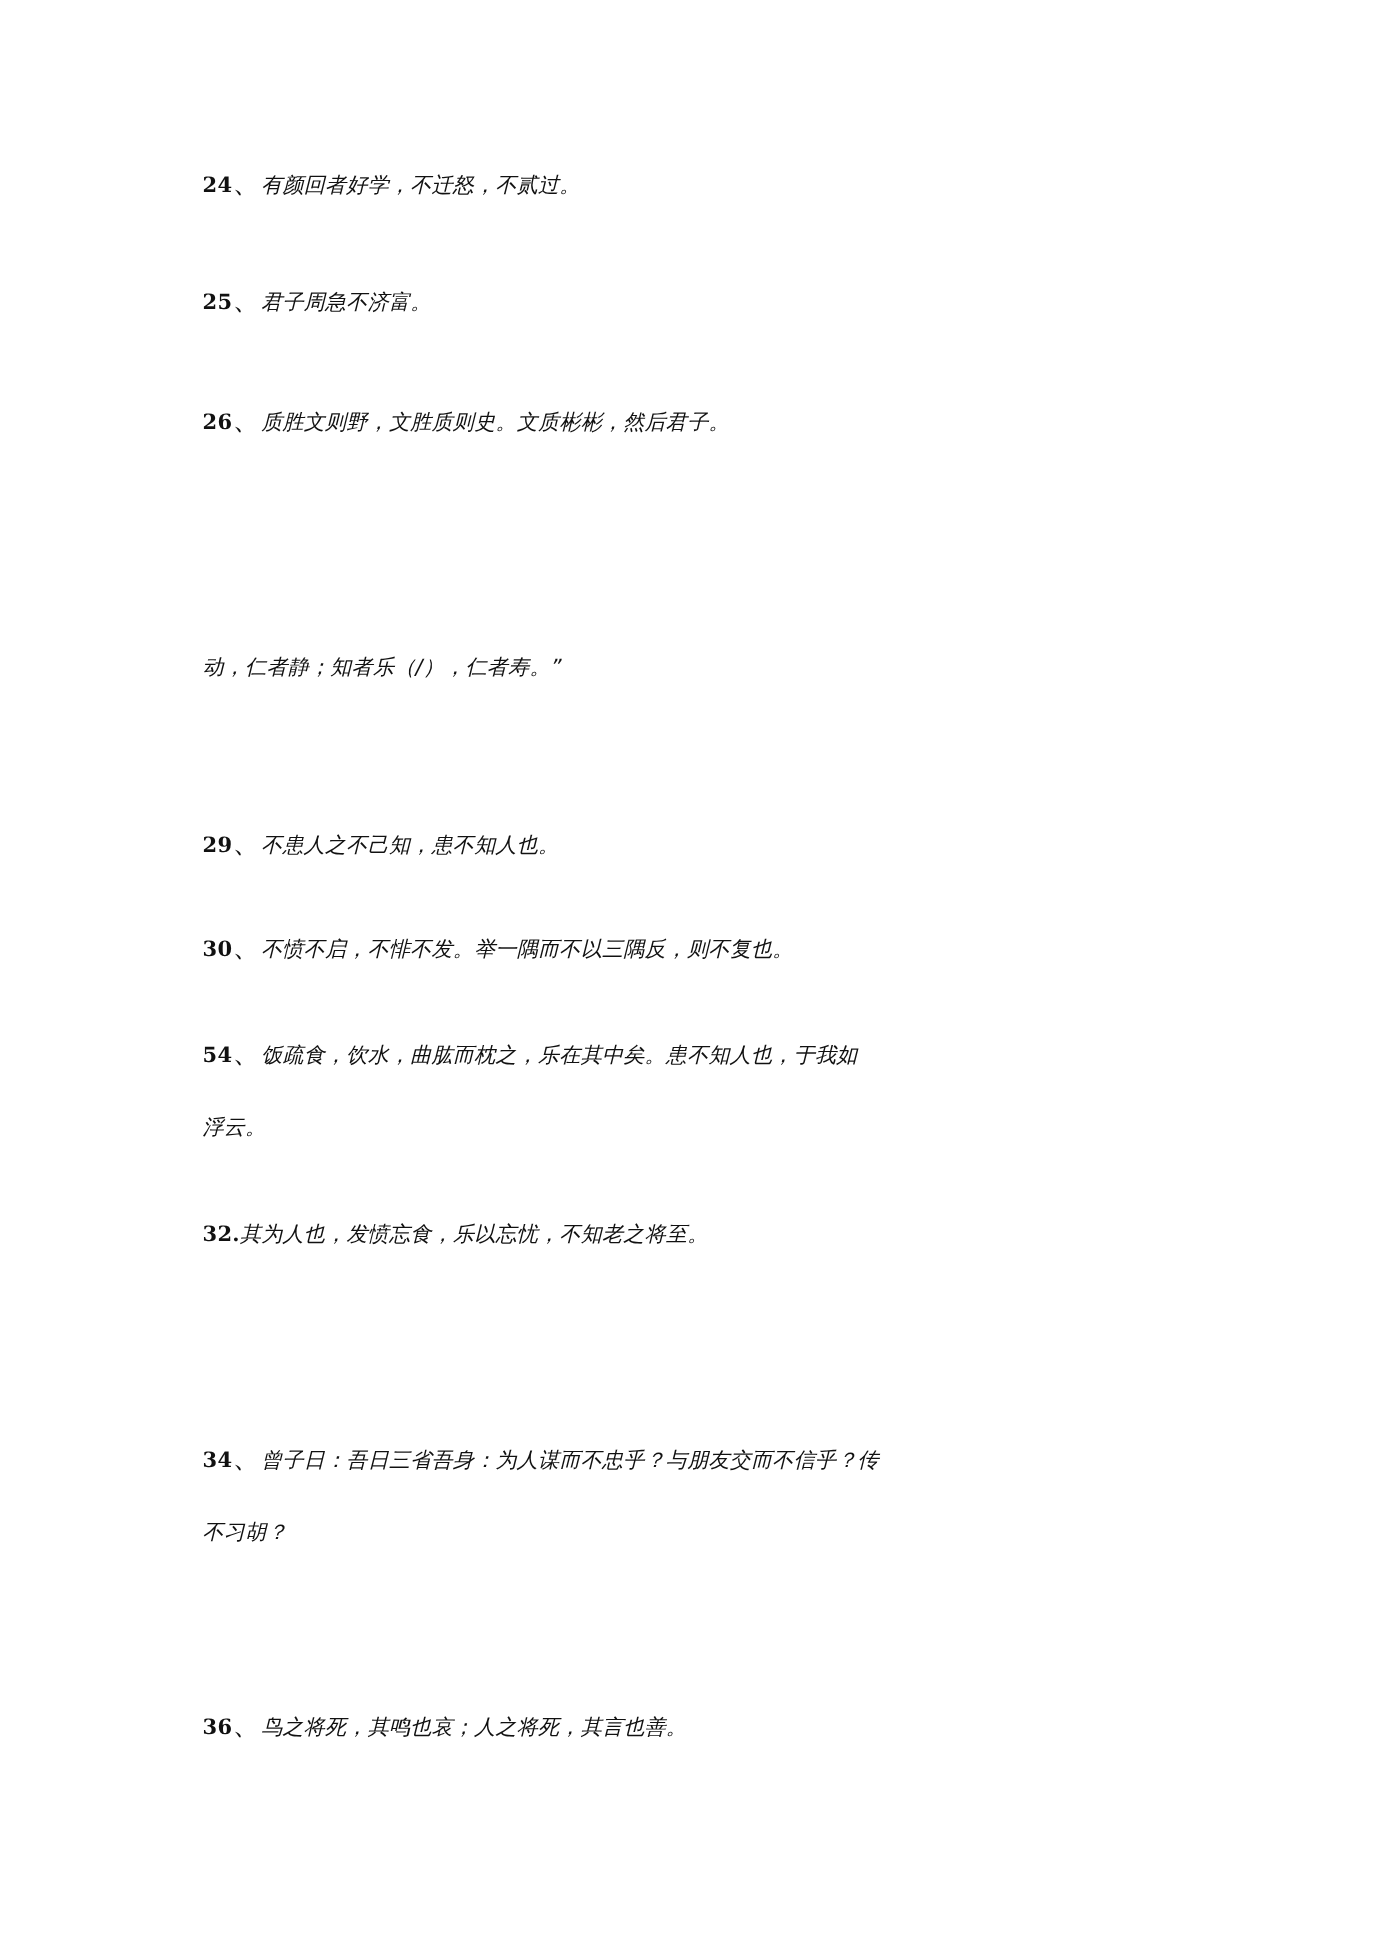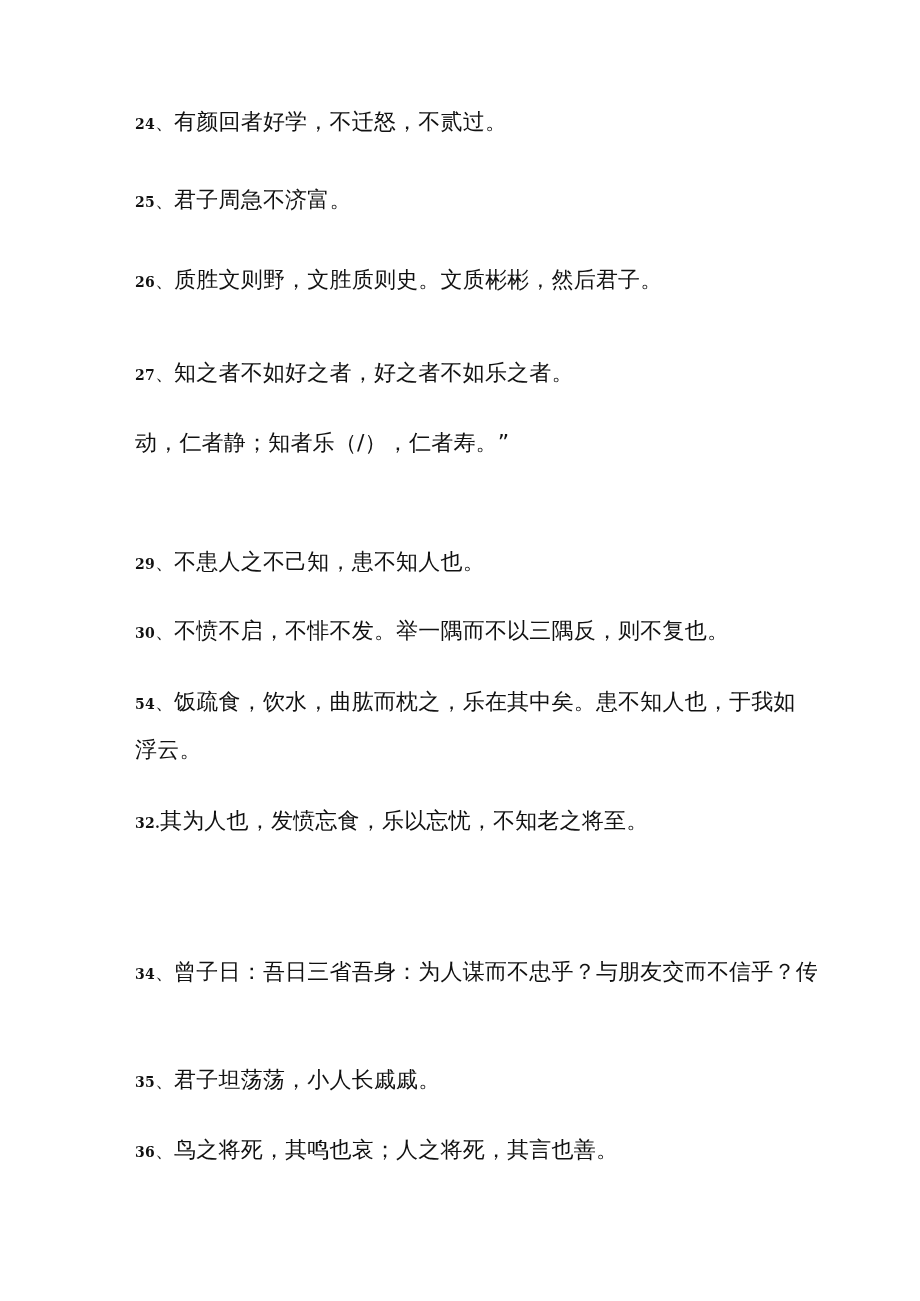--- a/index.html
+++ b/index.html
@@ -39,21 +39,22 @@
     .num {
       font-family: "DejaVu Serif", "Liberation Serif", serif;
       font-weight: bold;
       font-size: 14px;
       color: #111111;
     }
     .sep {
       font-size: 19px;
     }
     .text {
-      font-size: 22px;
+      font-size: 14px;
+      font-style: italic;
     }
     .roman {
       font-family: "DejaVu Serif", "Liberation Serif", serif;
       font-weight: bold;
     }
   </style>
 </head>
 <body>
 
 <div class="page">
@@ -63,23 +64,20 @@
   </div>
 
   <div class="entry" style="top:176px;">
     <span class="line"><span class="num">25</span><span class="sep">、</span><span class="text">君子周急不济富。</span></span>
   </div>
 
   <div class="entry" style="top:256px;">
     <span class="line"><span class="num">26</span><span class="sep">、</span><span class="text">质胜文则野，文胜质则史。文质彬彬，然后君子。</span></span>
   </div>
 
-  <div class="entry" style="top:349px;">
-    <span class="line"><span class="num">27</span><span class="sep">、</span><span class="text">知之者不如好之者，好之者不如乐之者。</span></span>
-  </div>
 
   <div class="entry" style="top:419px;">
     <span class="line"><span class="text">动，仁者静；知者乐（/），仁者寿。”</span></span>
   </div>
 
   <div class="entry" style="top:538px;">
     <span class="line"><span class="num">29</span><span class="sep">、</span><span class="text">不患人之不己知，患不知人也。</span></span>
   </div>
 
   <div class="entry" style="top:607px;">
@@ -91,23 +89,21 @@
     <span class="line"><span class="text">浮云。</span></span>
   </div>
 
   <div class="entry" style="top:797px;">
     <span class="line"><span class="num">32</span><span class="num">.</span><span class="text">其为人也，发愤忘食，乐以忘忧，不知老之将至。</span></span>
   </div>
 
 
   <div class="entry" style="top:948px;">
     <span class="line"><span class="num">34</span><span class="sep">、</span><span class="text">曾子日：吾日三省吾身：为人谋而不忠乎？与朋友交而不信乎？传</span></span>
+    <span class="line"><span class="text">不习胡？</span></span>
   </div>
 
-  <div class="entry" style="top:1056px;">
-    <span class="line"><span class="num">35</span><span class="sep">、</span><span class="text">君子坦荡荡，小人长戚戚。</span></span>
-  </div>
 
   <div class="entry" style="top:1126px;">
     <span class="line"><span class="num">36</span><span class="sep">、</span><span class="text">鸟之将死，其鸣也哀；人之将死，其言也善。</span></span>
   </div>
 
 </div>
 
 </body></html>

